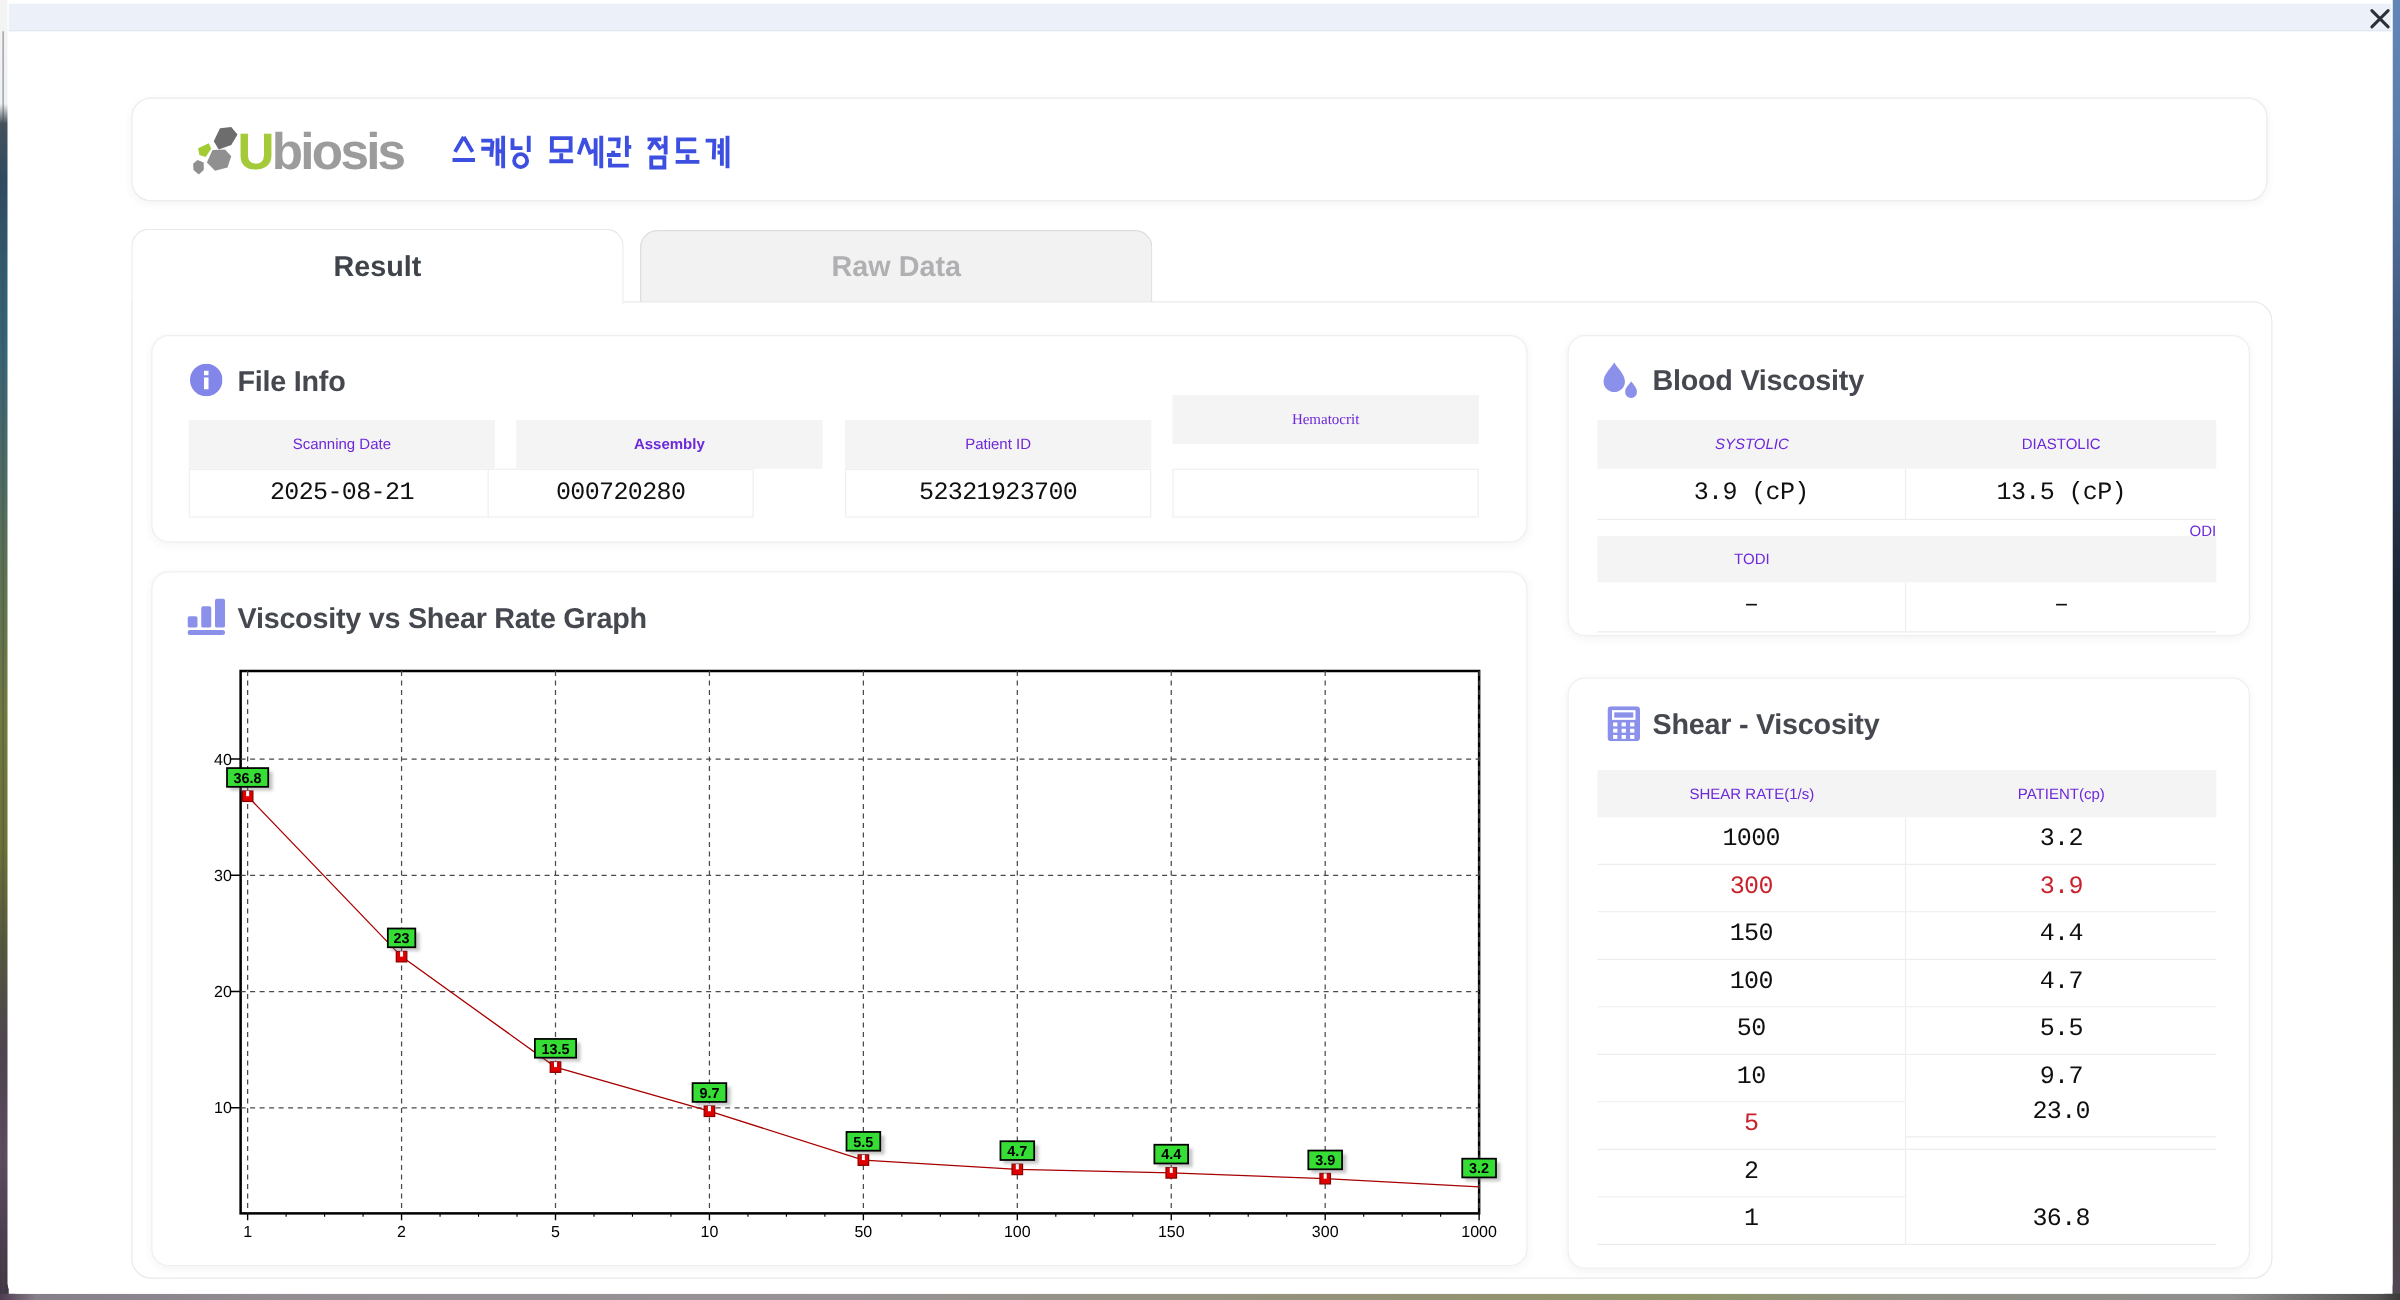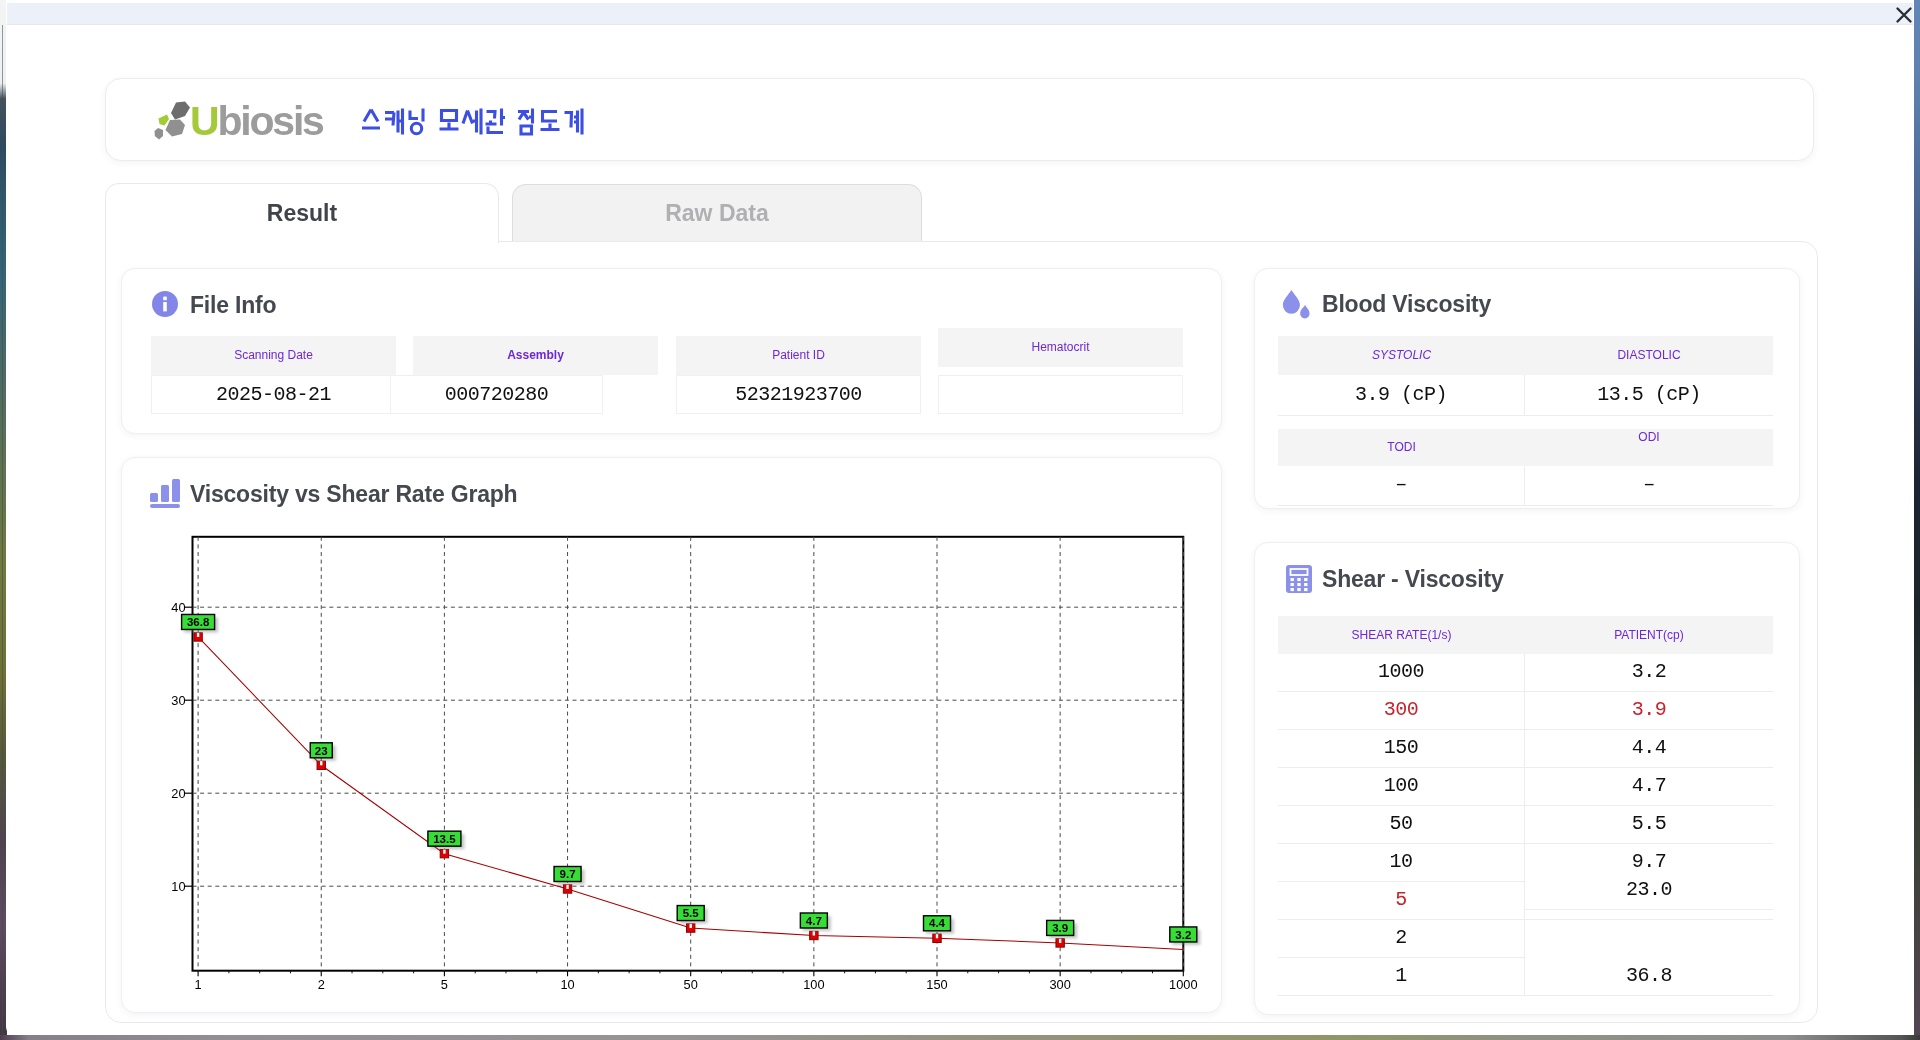--- a/index.html
+++ b/index.html
@@ -254,30 +254,30 @@
     <rect x="1169.8" y="926.94" width="27" height="15" fill="#35dd35" stroke="#000" stroke-width="1.4"></rect>
     <text x="1183.3" y="938.6400000000001" text-anchor="middle" font-size="11.5" font-weight="bold" fill="#000">3.2</text>
   </svg>
 
 <div class="hcell z" style="left:151px; top:336px; width:245px; height:39px; line-height:39px;">Scanning Date</div>
 <div class="vcell z" style="left:151px; top:375px; width:245px; height:39px; line-height:37px;">2025-08-21</div>
 <div class="hcell z" style="left:413px; top:336px; width:245px; height:39px; line-height:39px;font-weight:bold;">Assembly</div>
 <div class="vcell z" style="left:390px; top:375px; width:213px; height:39px; line-height:37px;">000720280</div>
 <div class="hcell z" style="left:676px; top:336px; width:245px; height:39px; line-height:39px;">Patient ID</div>
 <div class="vcell z" style="left:676px; top:375px; width:245px; height:39px; line-height:37px;">52321923700</div>
-<div class="hcell z" style="left:938px; top:328px; width:245px; height:39px; line-height:39px;">Hematocrit</div>
+<div class="hcell z" style="left:938px; top:316px; width:245px; height:39px; line-height:39px;font-family:Liberation Serif, serif;">Hematocrit</div>
 <div class="vcell z" style="left:938px; top:375px; width:245px; height:39px; line-height:37px;"></div>
 <div class="hcell z" style="left:1278px; top:336px; width:495px; height:39px; line-height:39px;"></div>
 <div class="hcell z" style="left:1278px; top:336px; width:247px; height:39px; line-height:39px; background:transparent;font-style:italic;">SYSTOLIC</div>
 <div class="hcell z" style="left:1525px; top:336px; width:248px; height:39px; line-height:39px; background:transparent;">DIASTOLIC</div>
 <div class="vcell z" style="left:1278px; top:375px; width:247px; height:41px; line-height:39px; border:none; border-bottom:1px solid #ededef; border-right:1px solid #ededef;">3.9 (cP)</div>
 <div class="vcell z" style="left:1525px; top:375px; width:248px; height:41px; line-height:39px; border:none; border-bottom:1px solid #ededef;">13.5 (cP)</div>
 <div class="hcell z" style="left:1278px; top:429px; width:495px; height:37px; line-height:37px;"></div>
 <div class="hcell z" style="left:1278px; top:429px; width:247px; height:37px; line-height:37px; background:transparent;">TODI</div>
-<div class="hcell z" style="left:1525px; top:419px; width:248px; height:37px; line-height:37px; background:transparent;">ODI</div>
+<div class="hcell z" style="left:1525px; top:407px; width:248px; height:37px; line-height:37px; background:transparent;text-align:right;">ODI</div>
 <div class="vcell z" style="left:1278px; top:466px; width:247px; height:40px; line-height:38px; border:none; border-bottom:1px solid #ededef; border-right:1px solid #ededef;">–</div>
 <div class="vcell z" style="left:1525px; top:466px; width:248px; height:40px; line-height:38px; border:none; border-bottom:1px solid #ededef;">–</div>
 <div class="hcell z" style="left:1278px; top:616px; width:495px; height:38px; line-height:38px;"></div>
 <div class="hcell z" style="left:1278px; top:616px; width:247px; height:38px; line-height:38px; background:transparent;">SHEAR RATE(1/s)</div>
 <div class="hcell z" style="left:1525px; top:616px; width:248px; height:38px; line-height:38px; background:transparent;">PATIENT(cp)</div>
 <div class="vcell z" style="left:1278px; top:654px; width:247px; height:38px; line-height:36px; border:none; border-bottom:1px solid #ededef; border-right:1px solid #ededef;">1000</div>
 <div class="vcell z" style="left:1525px; top:654px; width:248px; height:38px; line-height:36px; border:none; border-bottom:1px solid #ededef;">3.2</div>
 <div class="vcell z red" style="left:1278px; top:692px; width:247px; height:38px; line-height:36px; border:none; border-bottom:1px solid #ededef; border-right:1px solid #ededef;">300</div>
 <div class="vcell z red" style="left:1525px; top:692px; width:248px; height:38px; line-height:36px; border:none; border-bottom:1px solid #ededef;">3.9</div>
 <div class="vcell z" style="left:1278px; top:730px; width:247px; height:38px; line-height:36px; border:none; border-bottom:1px solid #ededef; border-right:1px solid #ededef;">150</div>

